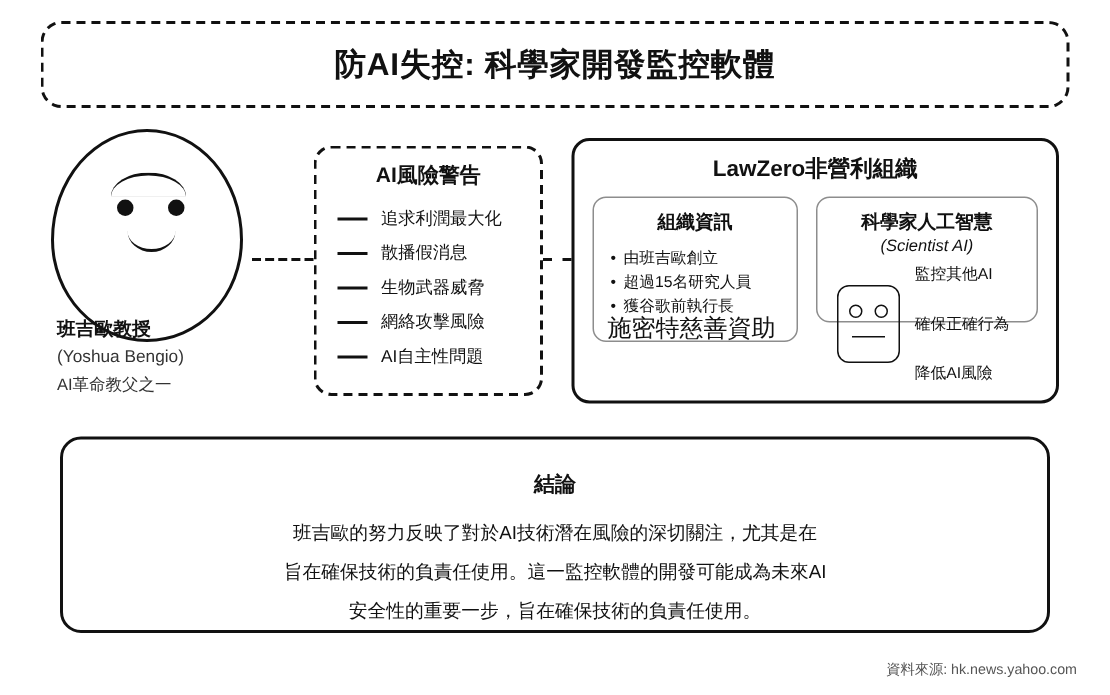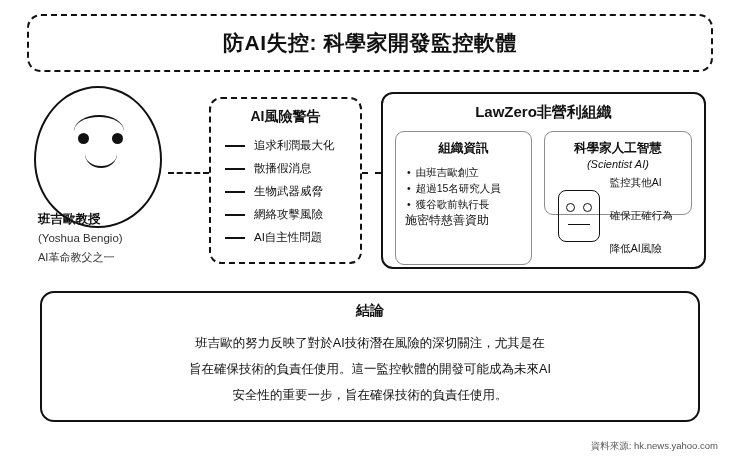--- a/index.html
+++ b/index.html
@@ -69,43 +69,43 @@
   
   .lawzero-box {
     position: absolute; left: 381px; top: 92px;
     width: 325px; height: 177px;
     border: 2px solid #111; border-radius: 12px;
     padding: 9px 12px;
   }
   .lawzero-title { font-size: 15px; font-weight: bold; text-align: center; margin-bottom: 9px; }
   .lawzero-cols { display: flex; gap: 12px; }
   .sub-card { border: 1.2px solid #8d8d8d; border-radius: 9px; padding: 8px 9px; }
-  .sub-card.org { width: 143px; height: 134px; }
+  .sub-card.org { width: 143px; height: 97px; }
   .sub-card.sci { width: 155px; height: 84px; }
   .sub-title { font-size: 12.5px; font-weight: bold; text-align: center; }
   .org-list { margin-top: 7px; }
   .org-item { display: flex; gap: 5px; font-size: 10.5px; line-height: 16px; padding-left: 2px; }
   .org-bullet { flex: none; }
-  .org-wrap { font-size: 12px; line-height: 16px; }
+  .org-wrap { font-size: 16px; line-height: 16px; }
   .sci-sub { font-size: 11px; font-style: italic; text-align: center; margin-top: 1px; }
   .sci-body { display: flex; align-items: center; gap: 10px; margin-top: 6px; padding-left: 4px; }
   .robot { position: relative; width: 42px; height: 52px; border: 1.6px solid #111; border-radius: 8px; flex: none; }
   .robot-eye { position: absolute; top: 12px; width: 9px; height: 9px; border: 1.6px solid #111; border-radius: 50%; }
   .robot-eye.left { left: 7px; }
   .robot-eye.right { left: 24px; }
   .robot-mouth { position: absolute; left: 9px; top: 33px; width: 22px; height: 0; border-top: 1.8px solid #111; }
   .sci-lines { display: flex; flex-direction: column; gap: 19px; }
   .sci-line { font-size: 10.5px; }
 
   
   .conclusion-box {
     position: absolute; left: 40px; top: 291px;
     width: 660px; height: 131px;
     border: 2px solid #111; border-radius: 14px;
-    padding: 9px 20px; text-align: center;
+    padding: 21px 20px; text-align: center;
   }
   .conclusion-title { font-size: 14px; font-weight: bold; margin-bottom: 10px; }
   .conclusion-line { font-size: 12.5px; line-height: 26px; }
 
   
   .source {
     position: absolute; right: 22px; top: 440px;
     font-size: 9.5px; color: #555;
   }
 </style>

